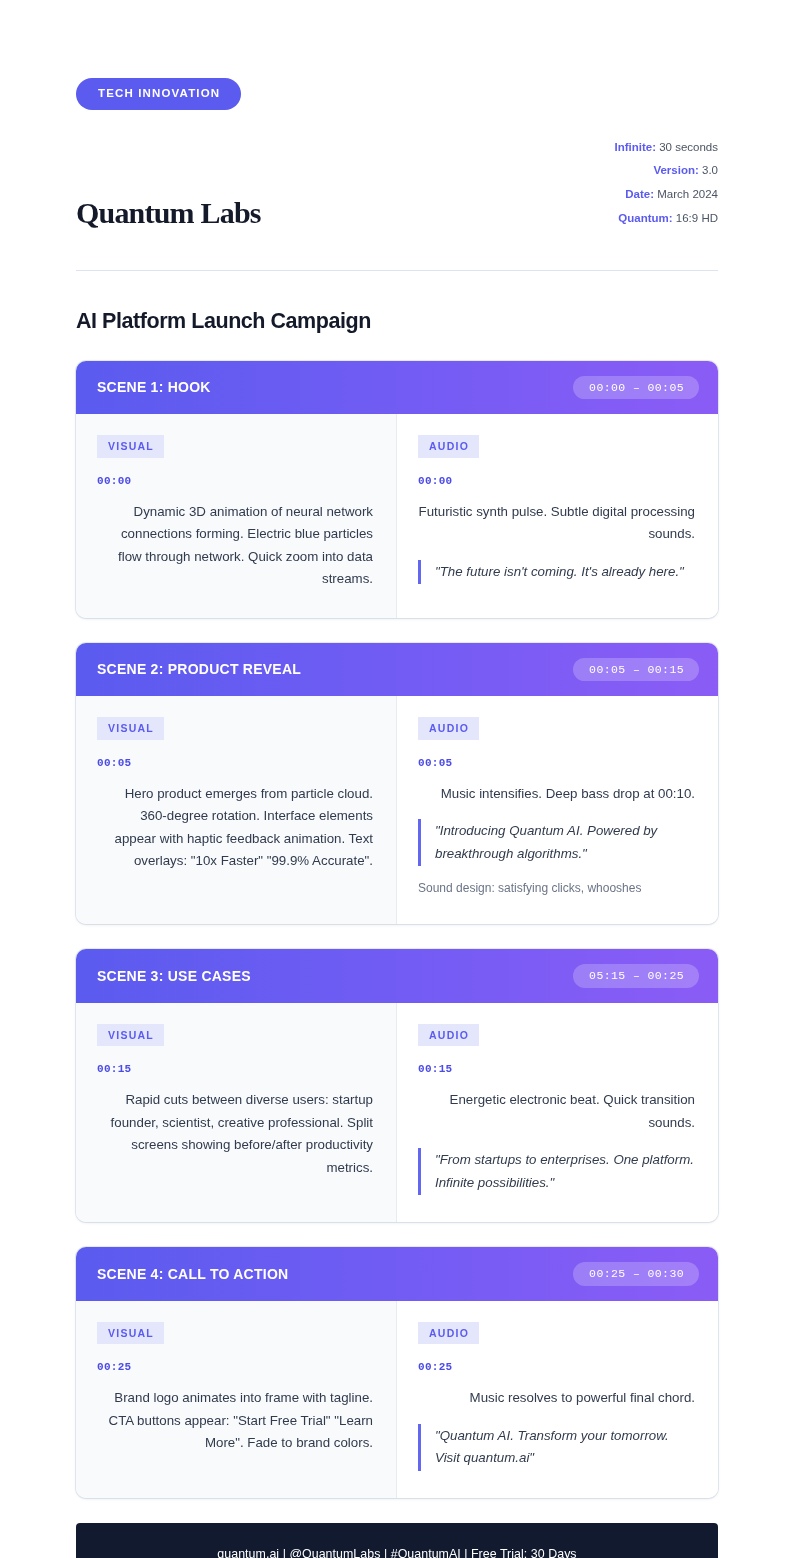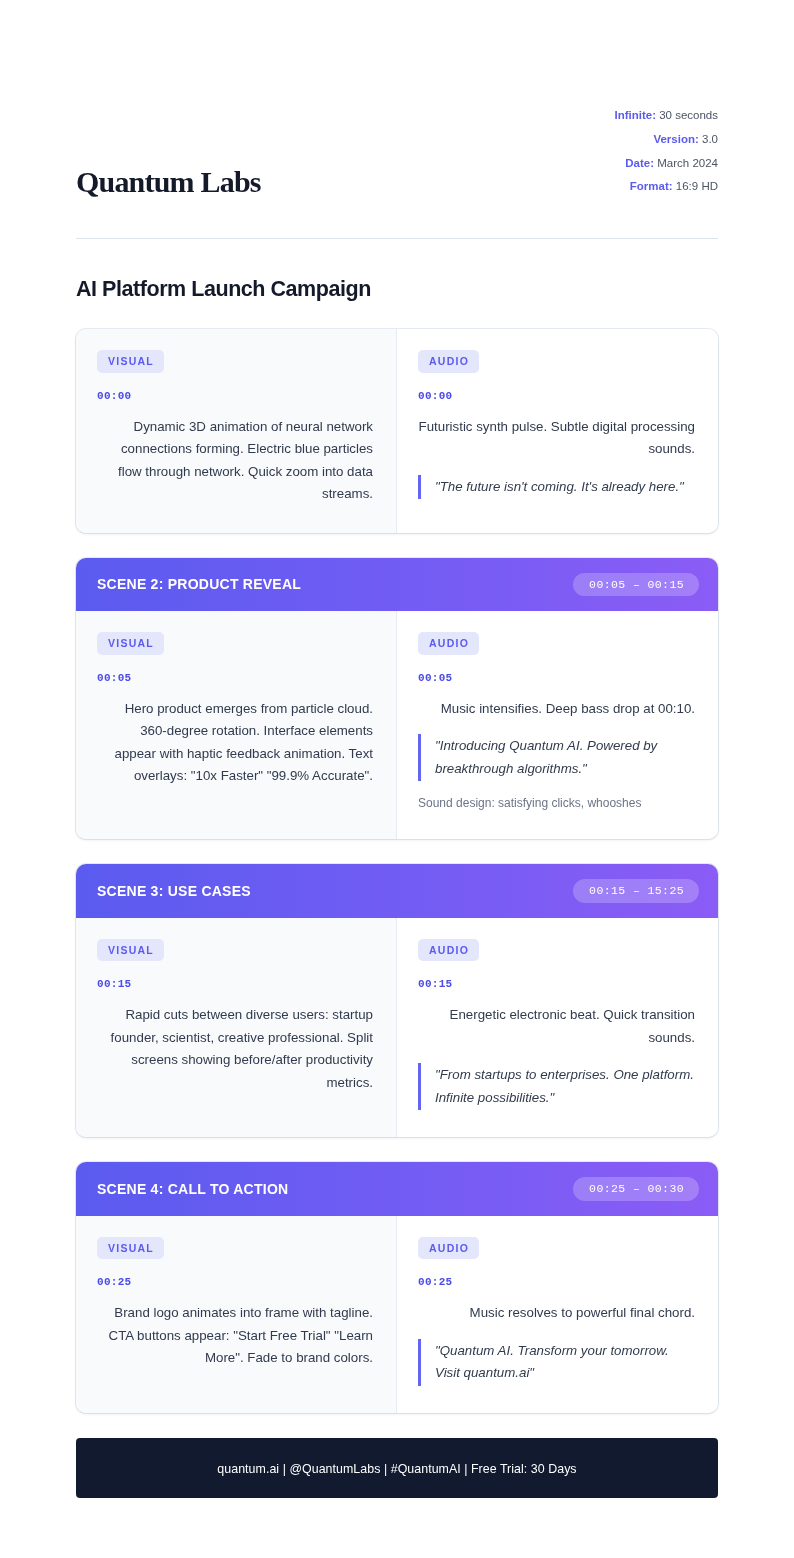--- a/index.html
+++ b/index.html
@@ -143,21 +143,21 @@
   .col-audio { background: #ffffff; }
 
   .track-chip {
     display: inline-block;
     background: #e4e6fb;
     color: #5b5bef;
     font-size: 10.5px;
     font-weight: bold;
     letter-spacing: 1.25px;
     padding: 6px 10px 6px 11px;
-    border-radius: 5px;
+    border-radius: 0;
     line-height: 1;
   }
 
   .track-time {
     margin-top: 17px;
     color: #4b4be8;
     font-family: "Liberation Mono", monospace;
     font-size: 11px;
     font-weight: bold;
     letter-spacing: 0.3px;
@@ -202,52 +202,57 @@
     font-size: 12.4px;
     letter-spacing: 0.05px;
   }
 </style>
 </head>
 <body>
 
 <div class="page">
 
   <div class="doc-header">
+    <span class="category-badge">TECH INNOVATION</span>
 
     <div class="title-row">
       <h1 class="brand-title">Quantum Labs</h1>
 
       <div class="meta-list">
         <div class="meta-row">
           <span class="meta-label">Infinite:</span>
           <span class="meta-value">30 seconds</span>
         </div>
         <div class="meta-row">
           <span class="meta-label">Version:</span>
           <span class="meta-value">3.0</span>
         </div>
         <div class="meta-row">
           <span class="meta-label">Date:</span>
           <span class="meta-value">March 2024</span>
         </div>
         <div class="meta-row">
-          <span class="meta-label">Format:</span>
+          <span class="meta-label">Quantum:</span>
           <span class="meta-value">16:9 HD</span>
         </div>
       </div>
     </div>
 
     <div class="header-rule"></div>
   </div>
 
   <h2 class="campaign-title">AI Platform Launch Campaign</h2>
 
   <div class="scenes">
 
     <div class="scene-card">
+      <div class="scene-header">
+        <span class="scene-name">SCENE 1: HOOK</span>
+        <span class="scene-time">00:00 – 00:05</span>
+      </div>
       <div class="scene-body">
         <div class="col col-visual">
           <span class="track-chip">VISUAL</span>
           <div class="track-time">00:00</div>
           <div class="track-desc">Dynamic 3D animation of neural network connections forming. Electric blue particles flow through network. Quick zoom into data streams.</div>
         </div>
         <div class="col col-audio">
           <span class="track-chip">AUDIO</span>
           <div class="track-time">00:00</div>
           <div class="track-desc">Futuristic synth pulse. Subtle digital processing sounds.</div>
@@ -273,21 +278,21 @@
           <div class="track-desc">Music intensifies. Deep bass drop at 00:10.</div>
           <div class="quote">"Introducing Quantum AI. Powered by breakthrough algorithms."</div>
           <div class="note">Sound design: satisfying clicks, whooshes</div>
         </div>
       </div>
     </div>
 
     <div class="scene-card">
       <div class="scene-header">
         <span class="scene-name">SCENE 3: USE CASES</span>
-        <span class="scene-time">00:15 – 15:25</span>
+        <span class="scene-time">05:15 – 00:25</span>
       </div>
       <div class="scene-body">
         <div class="col col-visual">
           <span class="track-chip">VISUAL</span>
           <div class="track-time">00:15</div>
           <div class="track-desc">Rapid cuts between diverse users: startup founder, scientist, creative professional. Split screens showing before/after productivity metrics.</div>
         </div>
         <div class="col col-audio">
           <span class="track-chip">AUDIO</span>
           <div class="track-time">00:15</div>

